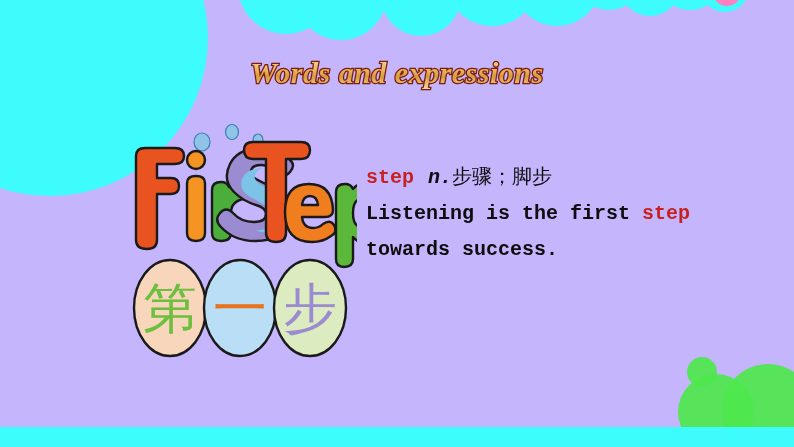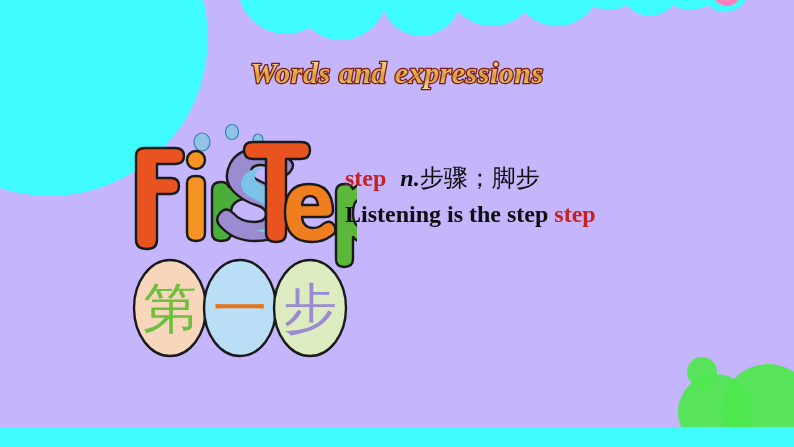--- a/index.html
+++ b/index.html
@@ -100,25 +100,25 @@
     left: 122px;
     top: 120px;
     width: 235px;
     height: 250px;
   }
   .logo svg { display: block; width: 100%; height: 100%; }
 
   
   .deftext {
     position: absolute;
-    left: 345px;
+    left: 366px;
     top: 160px;
     width: 300px;
-    font-family: Liberation Serif, serif;
-    font-size: 24px;
+    font-family: Liberation Mono, monospace;
+    font-size: 20px;
     line-height: 36px;
     color: #0d0d0d;
   }
   .deftext .line { white-space: nowrap; }
   .deftext .line.cn { white-space: normal; }
   .kw { color: #c62222; font-weight: bold; }
   .pos { font-style: italic; font-weight: bold; }
   .en { font-weight: bold; }
   .cn { font-weight: normal; }
   .gap { display: inline-block; width: 14px; }
@@ -188,22 +188,25 @@
         <text x="188" y="188" text-anchor="middle" dominant-baseline="central" font-family="DejaVu Sans, sans-serif" font-size="54" fill="#9b8bd0">步</text>
       </g>
     </svg>
   </div>
 
   <div class="deftext">
     <div class="line">
       <span class="kw">step</span><span class="gap"></span><span class="pos">n.</span><span class="cn">步骤；脚步</span>
     </div>
     <div class="line">
-      <span class="en">Listening is the step</span>
+      <span class="en">Listening is the first</span>
       <span class="kw">step</span>
+    </div>
+    <div class="line">
+      <span class="en">towards success.</span>
     </div>
   </div>
 
   <div class="decor-bottom">
     <div class="bubble bubble-green" style="left:687px; top:357px; width:30px; height:30px;"></div>
     <div class="bubble bubble-green" style="left:678px; top:374px; width:76px; height:76px;"></div>
     <div class="bubble bubble-green" style="left:722px; top:364px; width:92px; height:92px;"></div>
     <div class="bottom-band"></div>
   </div>
 

